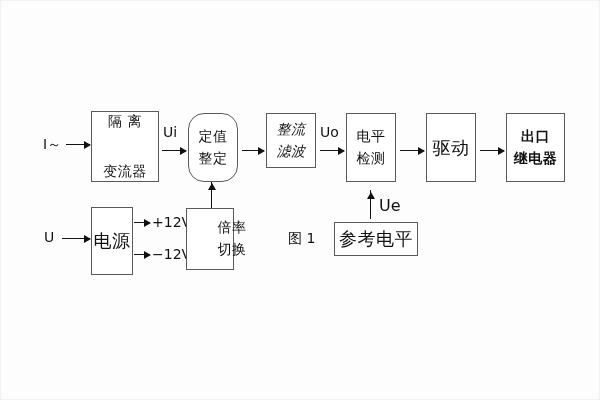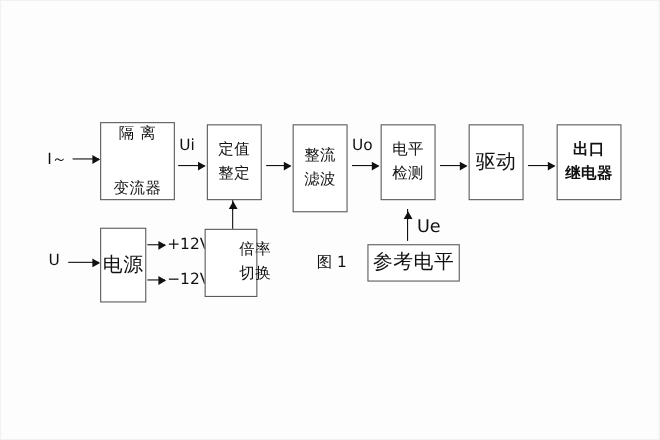--- a/index.html
+++ b/index.html
@@ -105,28 +105,28 @@
   <div class="harrow" style="left:66px; top:144px; width:24px;"></div>
 
   <div class="box" style="left:91px; top:111px; width:68px; height:71px;gap:28px;">
     <span class="ln">隔 离</span>
     <span class="ln">变流器</span>
   </div>
 
   <div class="label" style="left:163px; top:124px;">Ui</div>
   <div class="harrow" style="left:162px; top:150px; width:24px;"></div>
 
-  <div class="box" style="left:188px; top:113px; width:50px; height:69px;">
+  <div class="box" style="left:188px; top:113px; width:50px; height:69px;border-radius:16px;">
     <span class="ln">定值</span>
     <span class="ln">整定</span>
   </div>
 
   <div class="harrow" style="left:242px; top:150px; width:22px;"></div>
 
-  <div class="box" style="left:266px; top:113px; width:50px; height:80px;">
+  <div class="box" style="left:266px; top:113px; width:50px; height:55px;font-style:italic;">
     <span class="ln">整流</span>
     <span class="ln">滤波</span>
   </div>
 
   <div class="label" style="left:320px; top:124px;">Uo</div>
   <div class="harrow" style="left:320px; top:150px; width:24px;"></div>
 
   <div class="box" style="left:346px; top:113px; width:50px; height:69px;">
     <span class="ln">电平</span>
     <span class="ln">检测</span>

